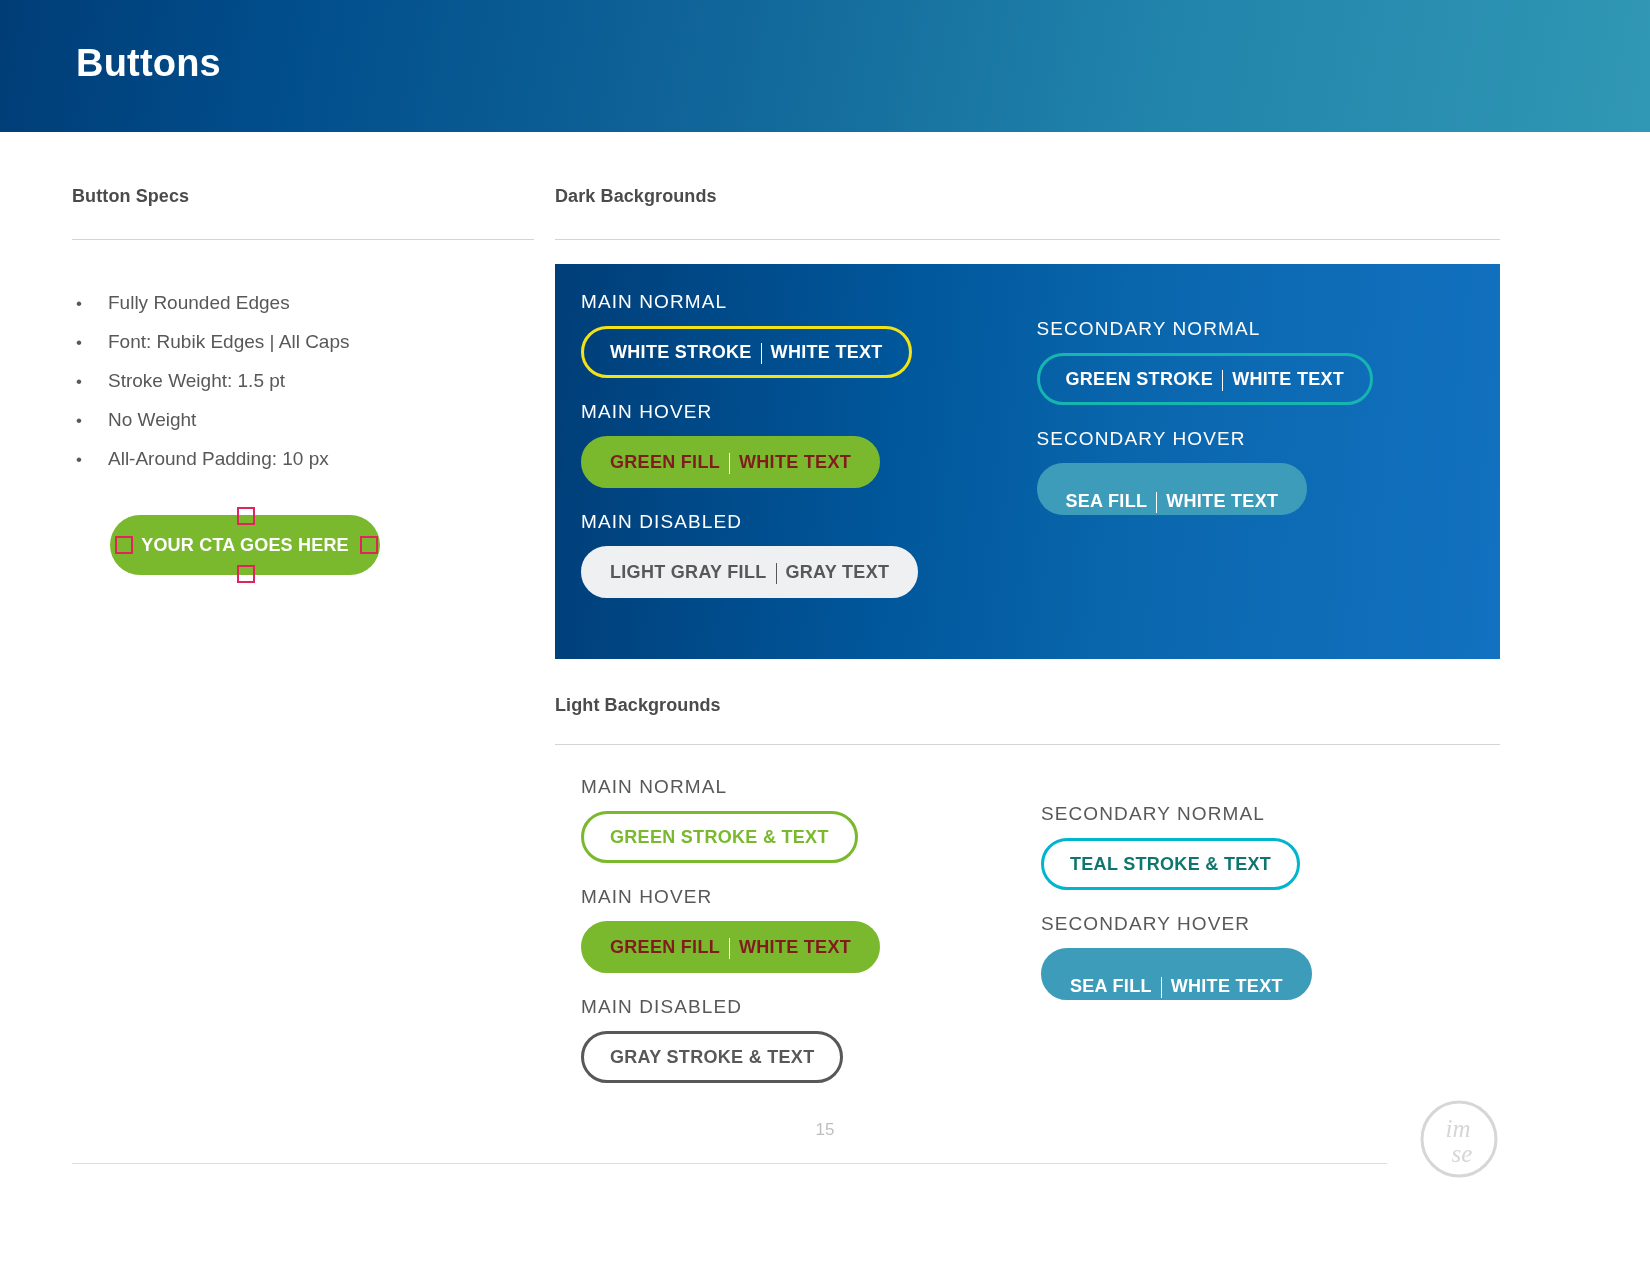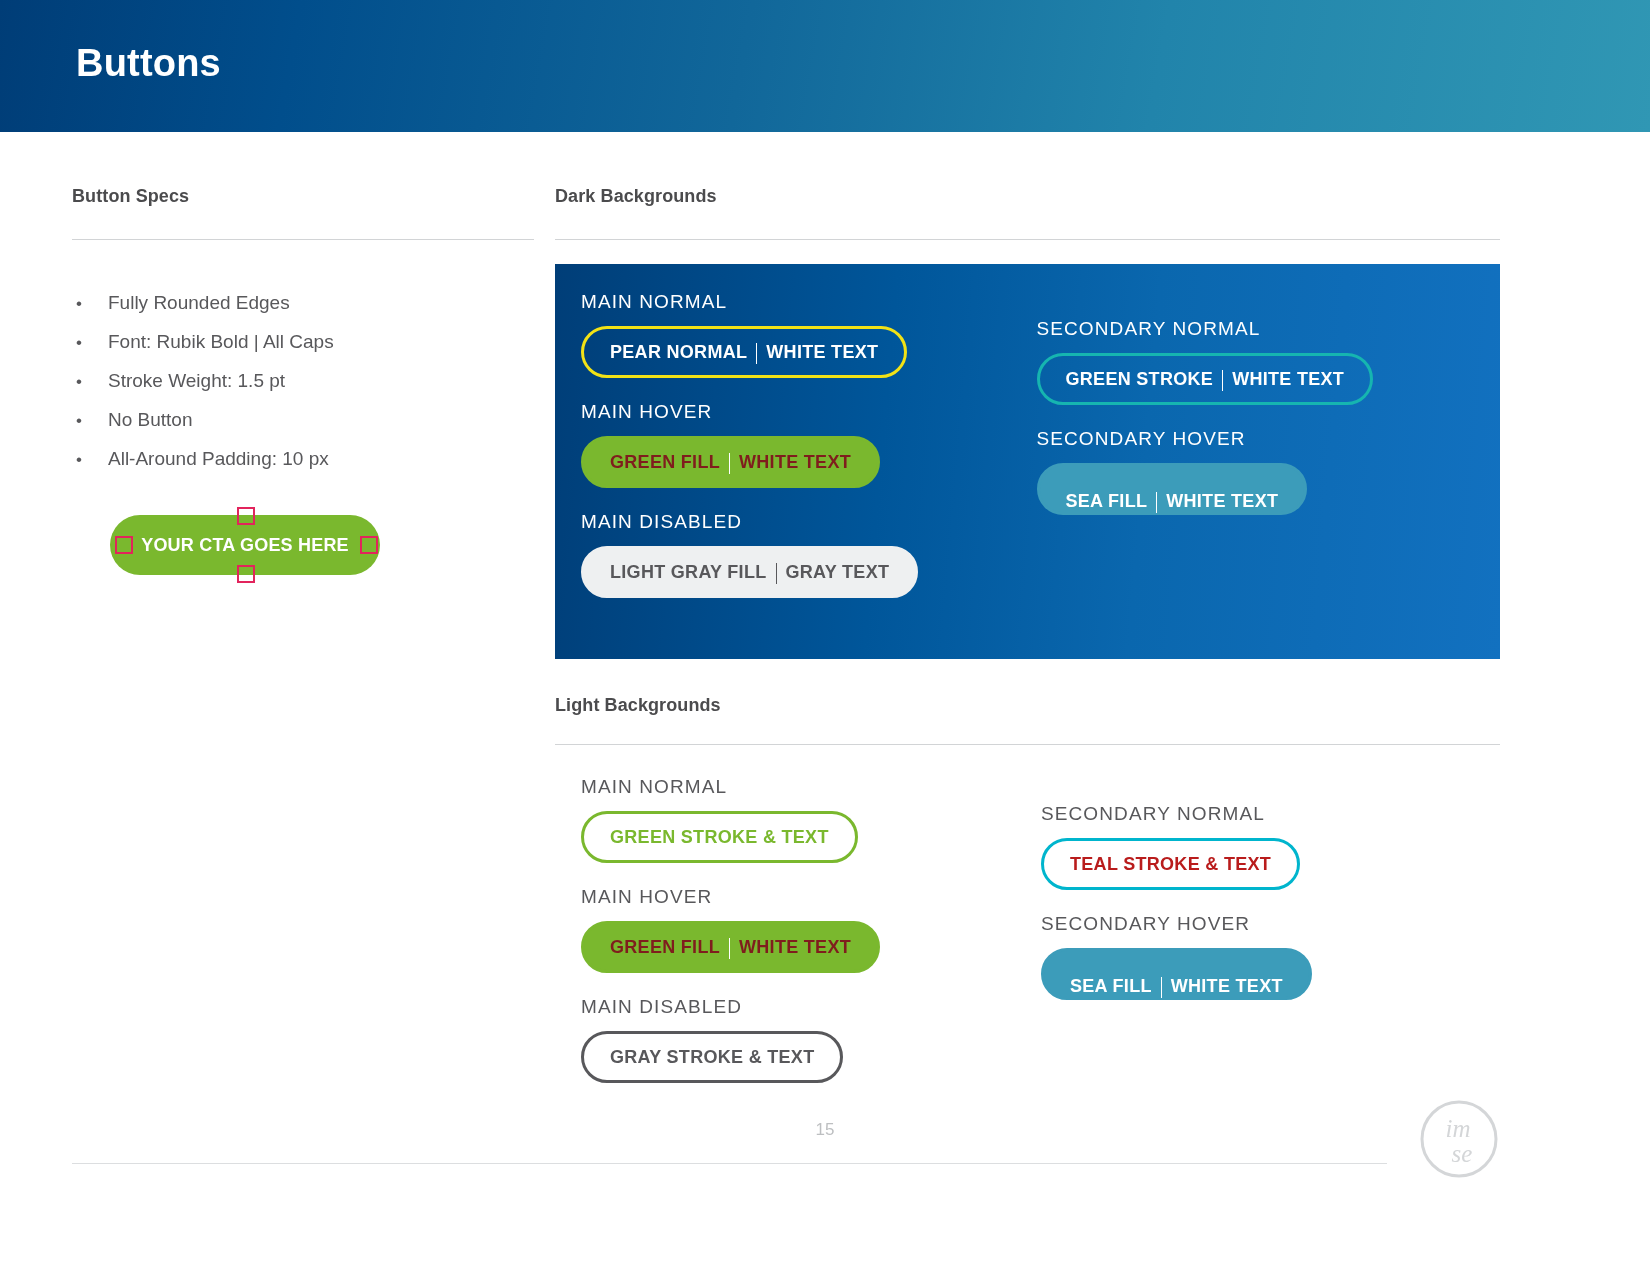--- a/index.html
+++ b/index.html
@@ -190,21 +190,21 @@
   .pill-green-fill .sep { background: #ffffff; }
 
   .pill-sea-fill { background: #3c9cba; border-color: #3c9cba; color: #ffffff; align-items: flex-end; }
   .pill-sea-fill .sep { background: #ffffff; }
 
   .pill-gray-fill { background: #eef0f1; border-color: #eef0f1; color: #58585b; }
   .pill-gray-fill .sep { background: #58585b; }
 
   .pill-green-stroke { border-color: #7ab82e; color: #7ab82e; }
 
-  .pill-teal-stroke-light { border-color: #00b5cd; color: #b91c1c; }
+  .pill-teal-stroke-light { border-color: #00b5cd; color: #0f766e; }
 
   .pill-gray-stroke { border-color: #58585b; color: #58585b; }
 
   
   .light-section { margin-top: 36px; }
   .light-section .sec-rule { margin-top: 28px; }
   .light-grid {
     margin-top: 30px;
     margin-left: 26px;
     display: flex;
@@ -247,29 +247,29 @@
   <div class="sec-heading">Button Specs</div>
   <div class="sec-rule"></div>
 
   <ul class="spec-list">
     <li>
       <span class="spec-bullet">•</span>
       <span>Fully Rounded Edges</span>
     </li>
     <li>
       <span class="spec-bullet">•</span>
-      <span>Font: Rubik Bold | All Caps</span>
+      <span>Font: Rubik Edges | All Caps</span>
     </li>
     <li>
       <span class="spec-bullet">•</span>
       <span>Stroke Weight: 1.5 pt</span>
     </li>
     <li>
       <span class="spec-bullet">•</span>
-      <span>No Button</span>
+      <span>No Weight</span>
     </li>
     <li>
       <span class="spec-bullet">•</span>
       <span>All-Around Padding: 10 px</span>
     </li>
   </ul>
 
   <div class="cta-wrap">
     <div class="cta-button">
       <span>YOUR CTA GOES HERE</span>
@@ -287,21 +287,21 @@
     <div class="sec-heading">Dark Backgrounds</div>
     <div class="sec-rule"></div>
 
     <div class="dark-panel">
       <div class="panel-grid">
 
         <div class="panel-col">
           <div class="state-block">
             <div class="state-label on-dark">MAIN NORMAL</div>
             <div class="pill pill-pear-stroke">
-              <span>PEAR NORMAL</span>
+              <span>WHITE STROKE</span>
               <span class="sep"></span>
               <span>WHITE TEXT</span>
             </div>
           </div>
 
           <div class="state-block">
             <div class="state-label on-dark">MAIN HOVER</div>
             <div class="pill pill-green-fill">
               <span>GREEN FILL</span>
               <span class="sep"></span>

